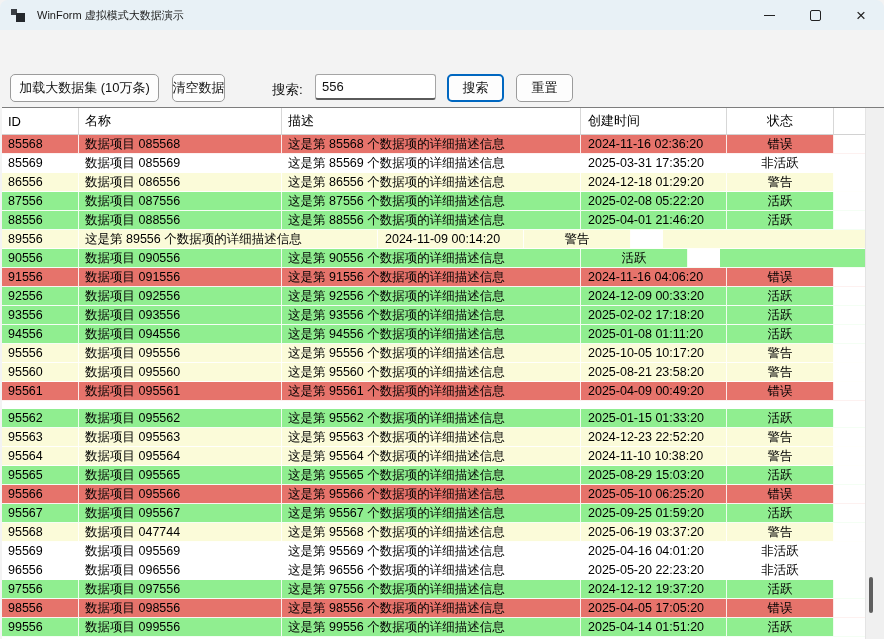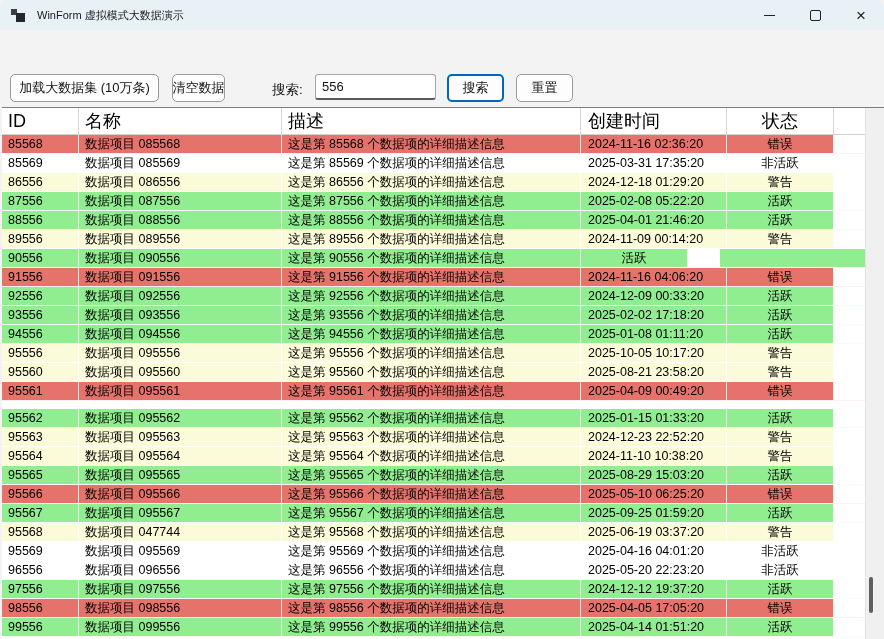--- a/index.html
+++ b/index.html
@@ -44,21 +44,21 @@
   .cache-status{position:absolute;left:180px;top:84px;width:200px;text-align:center;font-size:13px;}
 
   
   .grid{
     position:absolute;left:2px;top:107px;right:0;bottom:0;
     background:#fff;border-top:1px solid #7d7d7d;box-sizing:border-box;
   }
   .gheader{display:flex;height:27px;background:#fff;border-bottom:1px solid #d2d2d2;box-sizing:border-box;}
   .hcell{
     box-sizing:border-box;height:100%;display:flex;align-items:center;
-    font-size:18px;color:#000;padding-left:6px;border-right:1px solid #d7d7d7;
+    font-size:13px;color:#000;padding-left:6px;border-right:1px solid #d7d7d7;
     white-space:nowrap;overflow:hidden;
   }
   .gbody{position:relative;}
   .trow{display:flex;height:19px;box-sizing:border-box;border-bottom:1px solid rgba(255,255,255,.9);}
   .cell{
     box-sizing:border-box;height:100%;padding-left:6px;
     font-size:12.5px;line-height:18px;color:#000;
     white-space:nowrap;overflow:hidden;border-right:1px solid rgba(255,255,255,.85);
   }
   .col-id{width:77px;}
@@ -153,21 +153,20 @@
         <div class="trow" style="background: rgb(144, 238, 144);">
           <div class="cell col-id">88556</div>
           <div class="cell col-name">数据项目 088556</div>
           <div class="cell col-desc">这是第 88556 个数据项的详细描述信息</div>
           <div class="cell col-date">2025-04-01 21:46:20</div>
           <div class="cell col-status">活跃</div>
           <div class="cell col-filler"></div>
         </div>
         <div class="trow" style="background: rgb(251, 251, 217);">
           <div class="cell col-id">89556</div>
-          <div class="cell col-name">数据项目 089556</div>
           <div class="cell col-desc">这是第 89556 个数据项的详细描述信息</div>
           <div class="cell col-date">2024-11-09 00:14:20</div>
           <div class="cell col-status">警告</div>
           <div class="cell col-filler"></div>
         </div>
         <div class="trow" style="background: rgb(144, 238, 144); align-items: center;">
           <div class="cell col-id">90556</div>
           <div class="cell col-name">数据项目 090556</div>
           <div class="cell col-desc">这是第 90556 个数据项的详细描述信息</div>
           <div class="cell col-status">活跃</div>

